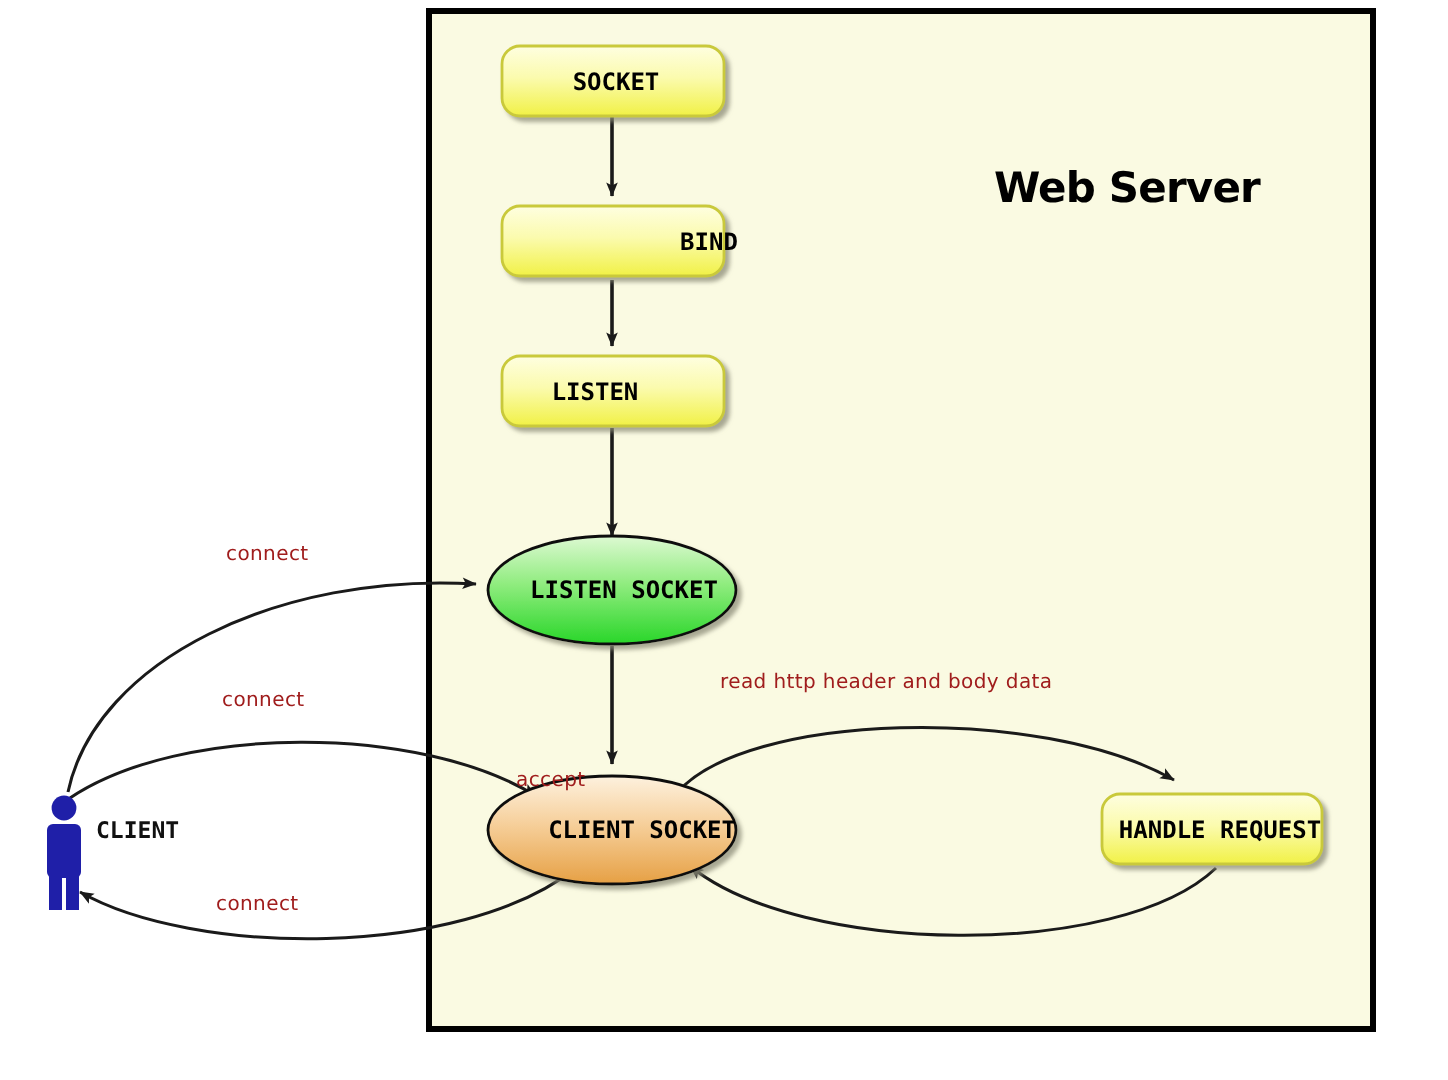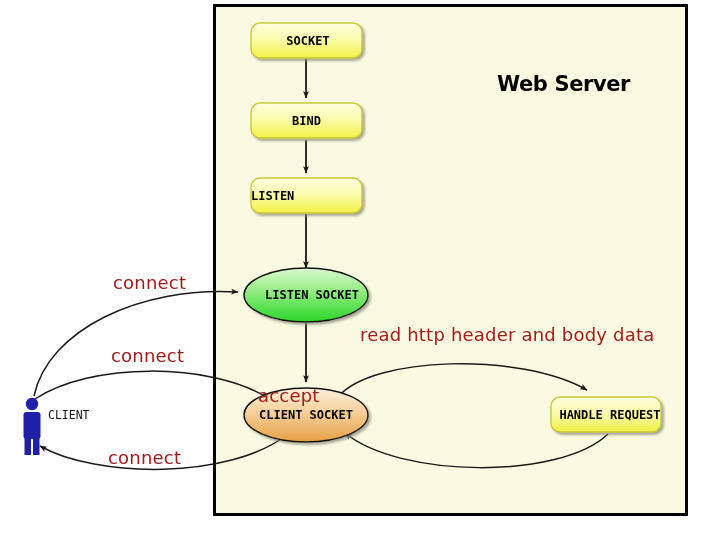--- a/index.html
+++ b/index.html
@@ -26,40 +26,40 @@
     width: 724px;
     height: 540px;
   }
   .overlay-text {
     position: absolute;
     white-space: nowrap;
   }
   .edge-label {
     color: #a01d1d;
     font-family: "DejaVu Sans", sans-serif;
-    font-size: 18px;
+    font-size: 10px;
     letter-spacing: 0.2px;
   }
   .node-label {
     font-family: "DejaVu Sans Mono", monospace;
     font-weight: bold;
     font-size: 12px;
     color: #000000;
     letter-spacing: 0px;
   }
   .server-title {
     font-family: "DejaVu Sans", sans-serif;
     font-weight: bold;
     font-size: 21px;
     color: #000000;
     letter-spacing: -0.4px;
   }
   .actor-label {
     font-family: "DejaVu Sans Mono", monospace;
-    font-weight: normal;
+    font-weight: bold;
     font-size: 11.5px;
     color: #111111;
   }
 </style>
 </head>
 <body>
 
 <div id="stage">
 
   <svg id="svg-layer" viewBox="0 0 724 540" xmlns="http://www.w3.org/2000/svg">
@@ -142,30 +142,30 @@
     </g>
 
     <g>
       <circle cx="32" cy="404" r="6.2" fill="#1f1fa8"></circle>
       <rect x="23.5" y="412" width="17" height="27" rx="3" ry="3" fill="#1f1fa8"></rect>
       <rect x="24.5" y="437" width="6.5" height="18" fill="#1f1fa8"></rect>
       <rect x="33" y="437" width="6.5" height="18" fill="#1f1fa8"></rect>
     </g>
   </svg>
 
-  <div class="overlay-text server-title" style="left:497px; top:72px;text-align:right;">Web Server</div>
+  <div class="overlay-text server-title" style="left:497px; top:82px;text-align:right;">Web Server</div>
 
   <div class="overlay-text node-label" style="left:251px; top:34px; width:114px; text-align:center;">SOCKET</div>
-  <div class="overlay-text node-label" style="left:251px; top:114px; width:111px; text-align:center;">BIND</div>
-  <div class="overlay-text node-label" style="left:251px; top:189px; width:93px; text-align:left;">LISTEN</div>
+  <div class="overlay-text node-label" style="left:251px; top:114px; width:111px; text-align:center;padding-left:48px;">BIND</div>
+  <div class="overlay-text node-label" style="left:251px; top:189px; width:93px; text-align:center;">LISTEN</div>
   <div class="overlay-text node-label" style="left:244px; top:288px; width:136px; text-align:center;">LISTEN SOCKET</div>
-  <div class="overlay-text node-label" style="left:244px; top:408px; width:124px; text-align:center;">CLIENT SOCKET</div>
+  <div class="overlay-text node-label" style="left:244px; top:408px; width:124px; text-align:right;">CLIENT SOCKET</div>
   <div class="overlay-text node-label" style="left:551px; top:408px; width:118px; text-align:center;">HANDLE REQUEST</div>
 
   <div class="overlay-text actor-label" style="left:48px; top:408px;">CLIENT</div>
 
   <div class="overlay-text edge-label" style="left:113px; top:272px;">connect</div>
   <div class="overlay-text edge-label" style="left:258px; top:341px;margin-top:44px;">accept</div>
   <div class="overlay-text edge-label" style="left:111px; top:345px;">connect</div>
   <div class="overlay-text edge-label" style="left:108px; top:447px;">connect</div>
-  <div class="overlay-text edge-label" style="left:360px; top:324px;">read http header and body data</div>
+  <div class="overlay-text edge-label" style="left:360px; top:336px;">read http header and body data</div>
 
 </div>
 
 </body></html>

